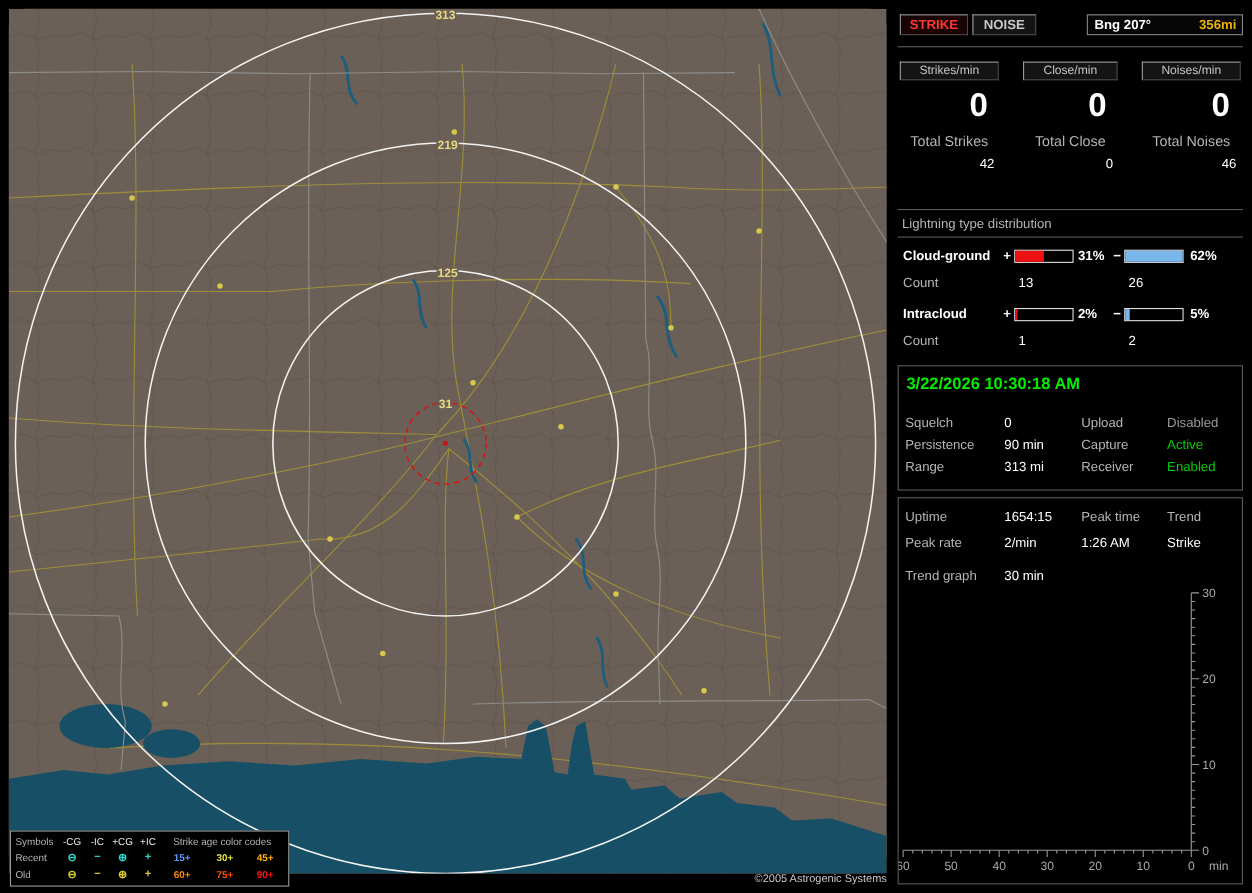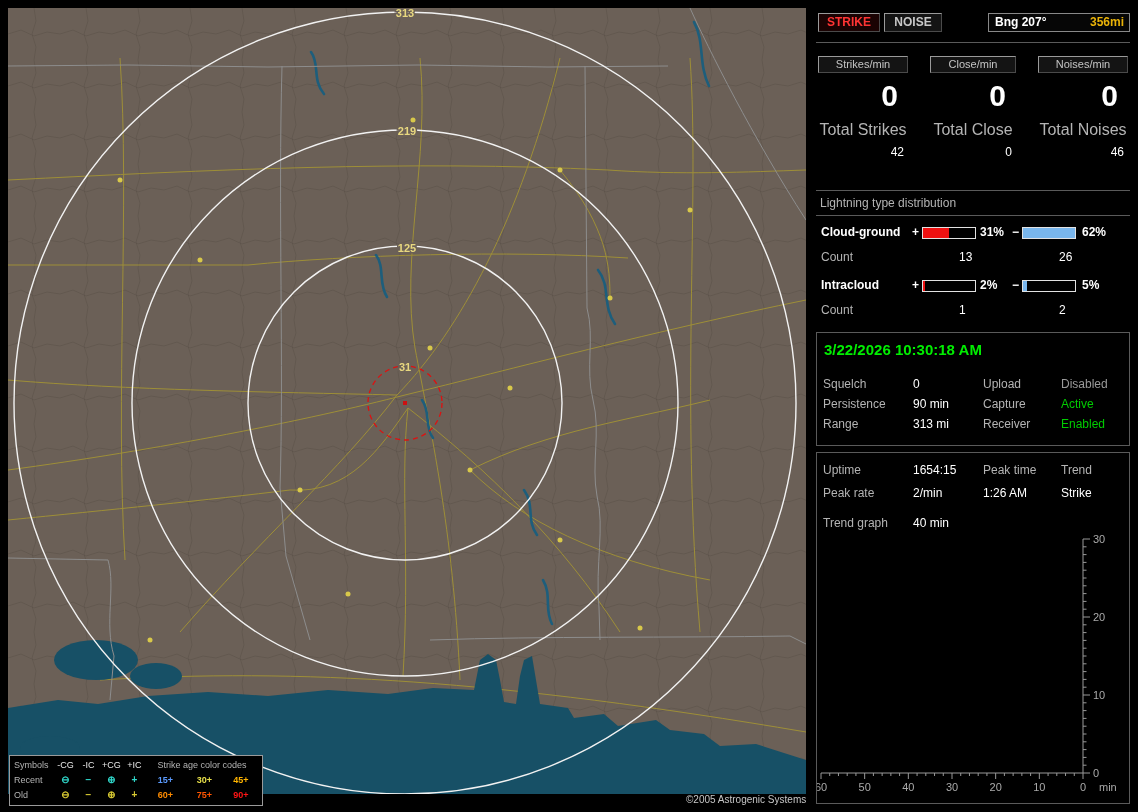--- a/index.html
+++ b/index.html
@@ -32,34 +32,34 @@
          color:#c8c8c8;text-align:center;font-weight:bold;font-size:12px;line-height:17px;height:17px;cursor:pointer;}
   .strike-btn{color:#ff3434;background:#1a0303;}
   .bng-box{border:1px solid #888;background:#060606;height:17px;line-height:17px;font-weight:bold;}
   .bng-box .bng-label{position:absolute;left:6px;color:#fff;}
   .bng-box .bng-dist{position:absolute;right:5px;}
 
   .cnt{position:absolute;top:48px;}
   .cnt-btn{background:#141414;border:1px solid;border-color:#9a9a9a #4a4a4a #4a4a4a #9a9a9a;
            color:#c4c4c4;text-align:center;font-size:11px;line-height:15px;height:15px;cursor:pointer;}
   .cnt-val{font-size:30px;font-weight:bold;color:#fff;text-align:right;padding-right:10px;margin-top:6px;}
-  .cnt-tlabel{text-align:center;color:#b4b4b4;margin-top:8px;font-size:16px;}
+  .cnt-tlabel{text-align:center;color:#b4b4b4;margin-top:8px;font-size:13px;}
   .cnt-tval{text-align:right;color:#fff;margin-top:6px;padding-right:4px;}
 
   .sec-title{position:absolute;left:4px;color:#b4b4b4;}
   .dist-row{position:absolute;left:0;width:314px;height:16px;}
   .dist-row .dist-name{position:absolute;left:5px;top:0;color:#fff;font-weight:bold;}
   .dist-row .sign{position:absolute;top:0;color:#fff;font-weight:bold;}
   .dist-row .bar{position:absolute;top:2px;width:52px;height:10px;border:1px solid #e2e2e2;background:#000;}
   .dist-row .fill{display:block;height:100%;width:0;}
   .dist-row .pct{position:absolute;top:0;color:#fff;font-weight:bold;}
   .count-row{position:absolute;left:0;width:314px;height:16px;}
   .count-row span{position:absolute;top:0;}
   .glabel{color:#b4b4b4;}
-  .wval{color:#fff;margin-left:33px;}
+  .wval{color:#fff;}
 
   .secbox{position:absolute;left:0;width:312px;border:1px solid #5a5a5a;background:#000;}
   .dt{position:absolute;left:7px;top:8px;font-size:15px;font-weight:bold;}
   .srow span{position:absolute;}
   .c1{left:6px;}  .c2{left:96px;color:#fff;}
   .c3{left:166px;} .c4{left:244px;}
 </style>
 </head>
 <body>
 
@@ -288,21 +288,21 @@
         <span class="c4">Trend</span>
       </div>
       <div class="srow" style="position:absolute;top:33px;left:0;width:310px;">
         <span class="c1">Peak rate</span>
         <span class="c2">2/min</span>
         <span class="c3" style="color:#fff;">1:26 AM</span>
         <span class="c4" style="color:#fff;">Strike</span>
       </div>
       <div class="srow" style="position:absolute;top:63px;left:0;width:310px;">
         <span class="c1">Trend graph</span>
-        <span class="c2">40 min</span>
+        <span class="c2">30 min</span>
       </div>
       <svg id="trend-graph" style="position:absolute;top:82px;left:0;" width="312" height="264">
           <line x1="266" y1="4" x2="266" y2="238" stroke="#999" stroke-width="1"></line>
           <line x1="4" y1="238" x2="266" y2="238" stroke="#999" stroke-width="1"></line>
           <line x1="266" y1="238" x2="273" y2="238" stroke="#999" stroke-width="1"></line>
           <line x1="266" y1="230.2" x2="269.5" y2="230.2" stroke="#999" stroke-width="1"></line>
           <line x1="266" y1="222.4" x2="269.5" y2="222.4" stroke="#999" stroke-width="1"></line>
           <line x1="266" y1="214.6" x2="269.5" y2="214.6" stroke="#999" stroke-width="1"></line>
           <line x1="266" y1="206.8" x2="269.5" y2="206.8" stroke="#999" stroke-width="1"></line>
           <line x1="266" y1="199" x2="269.5" y2="199" stroke="#999" stroke-width="1"></line>

